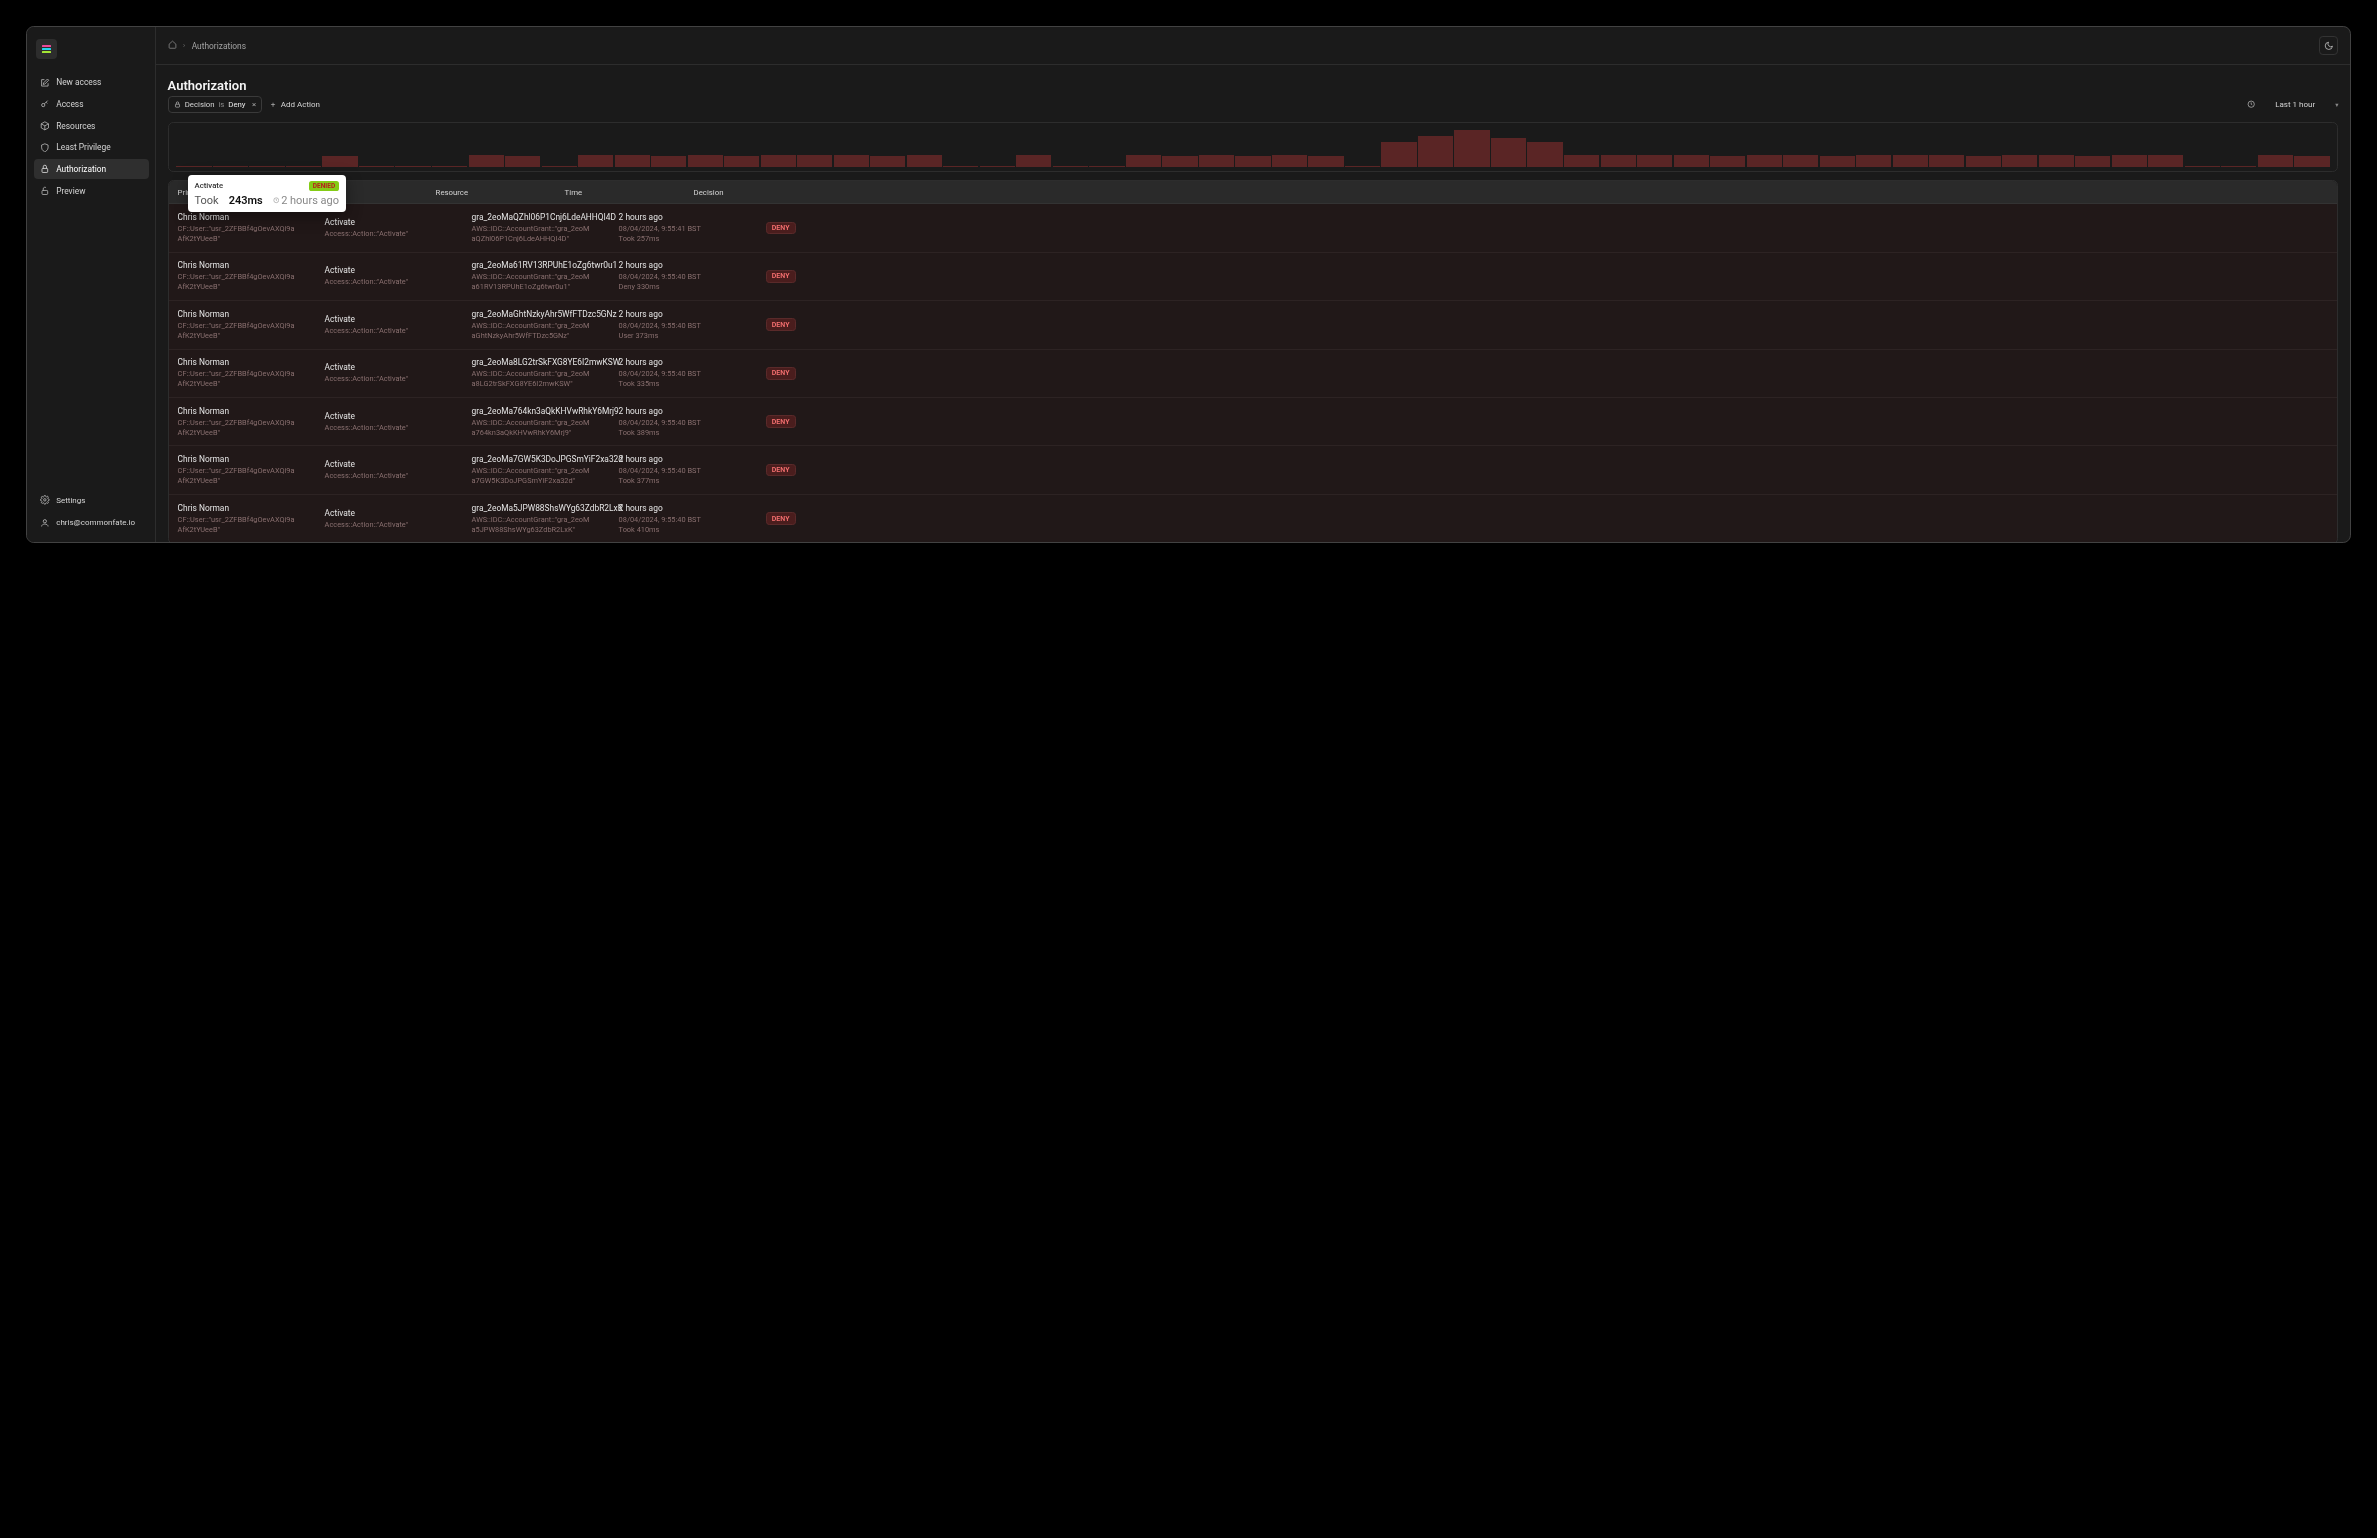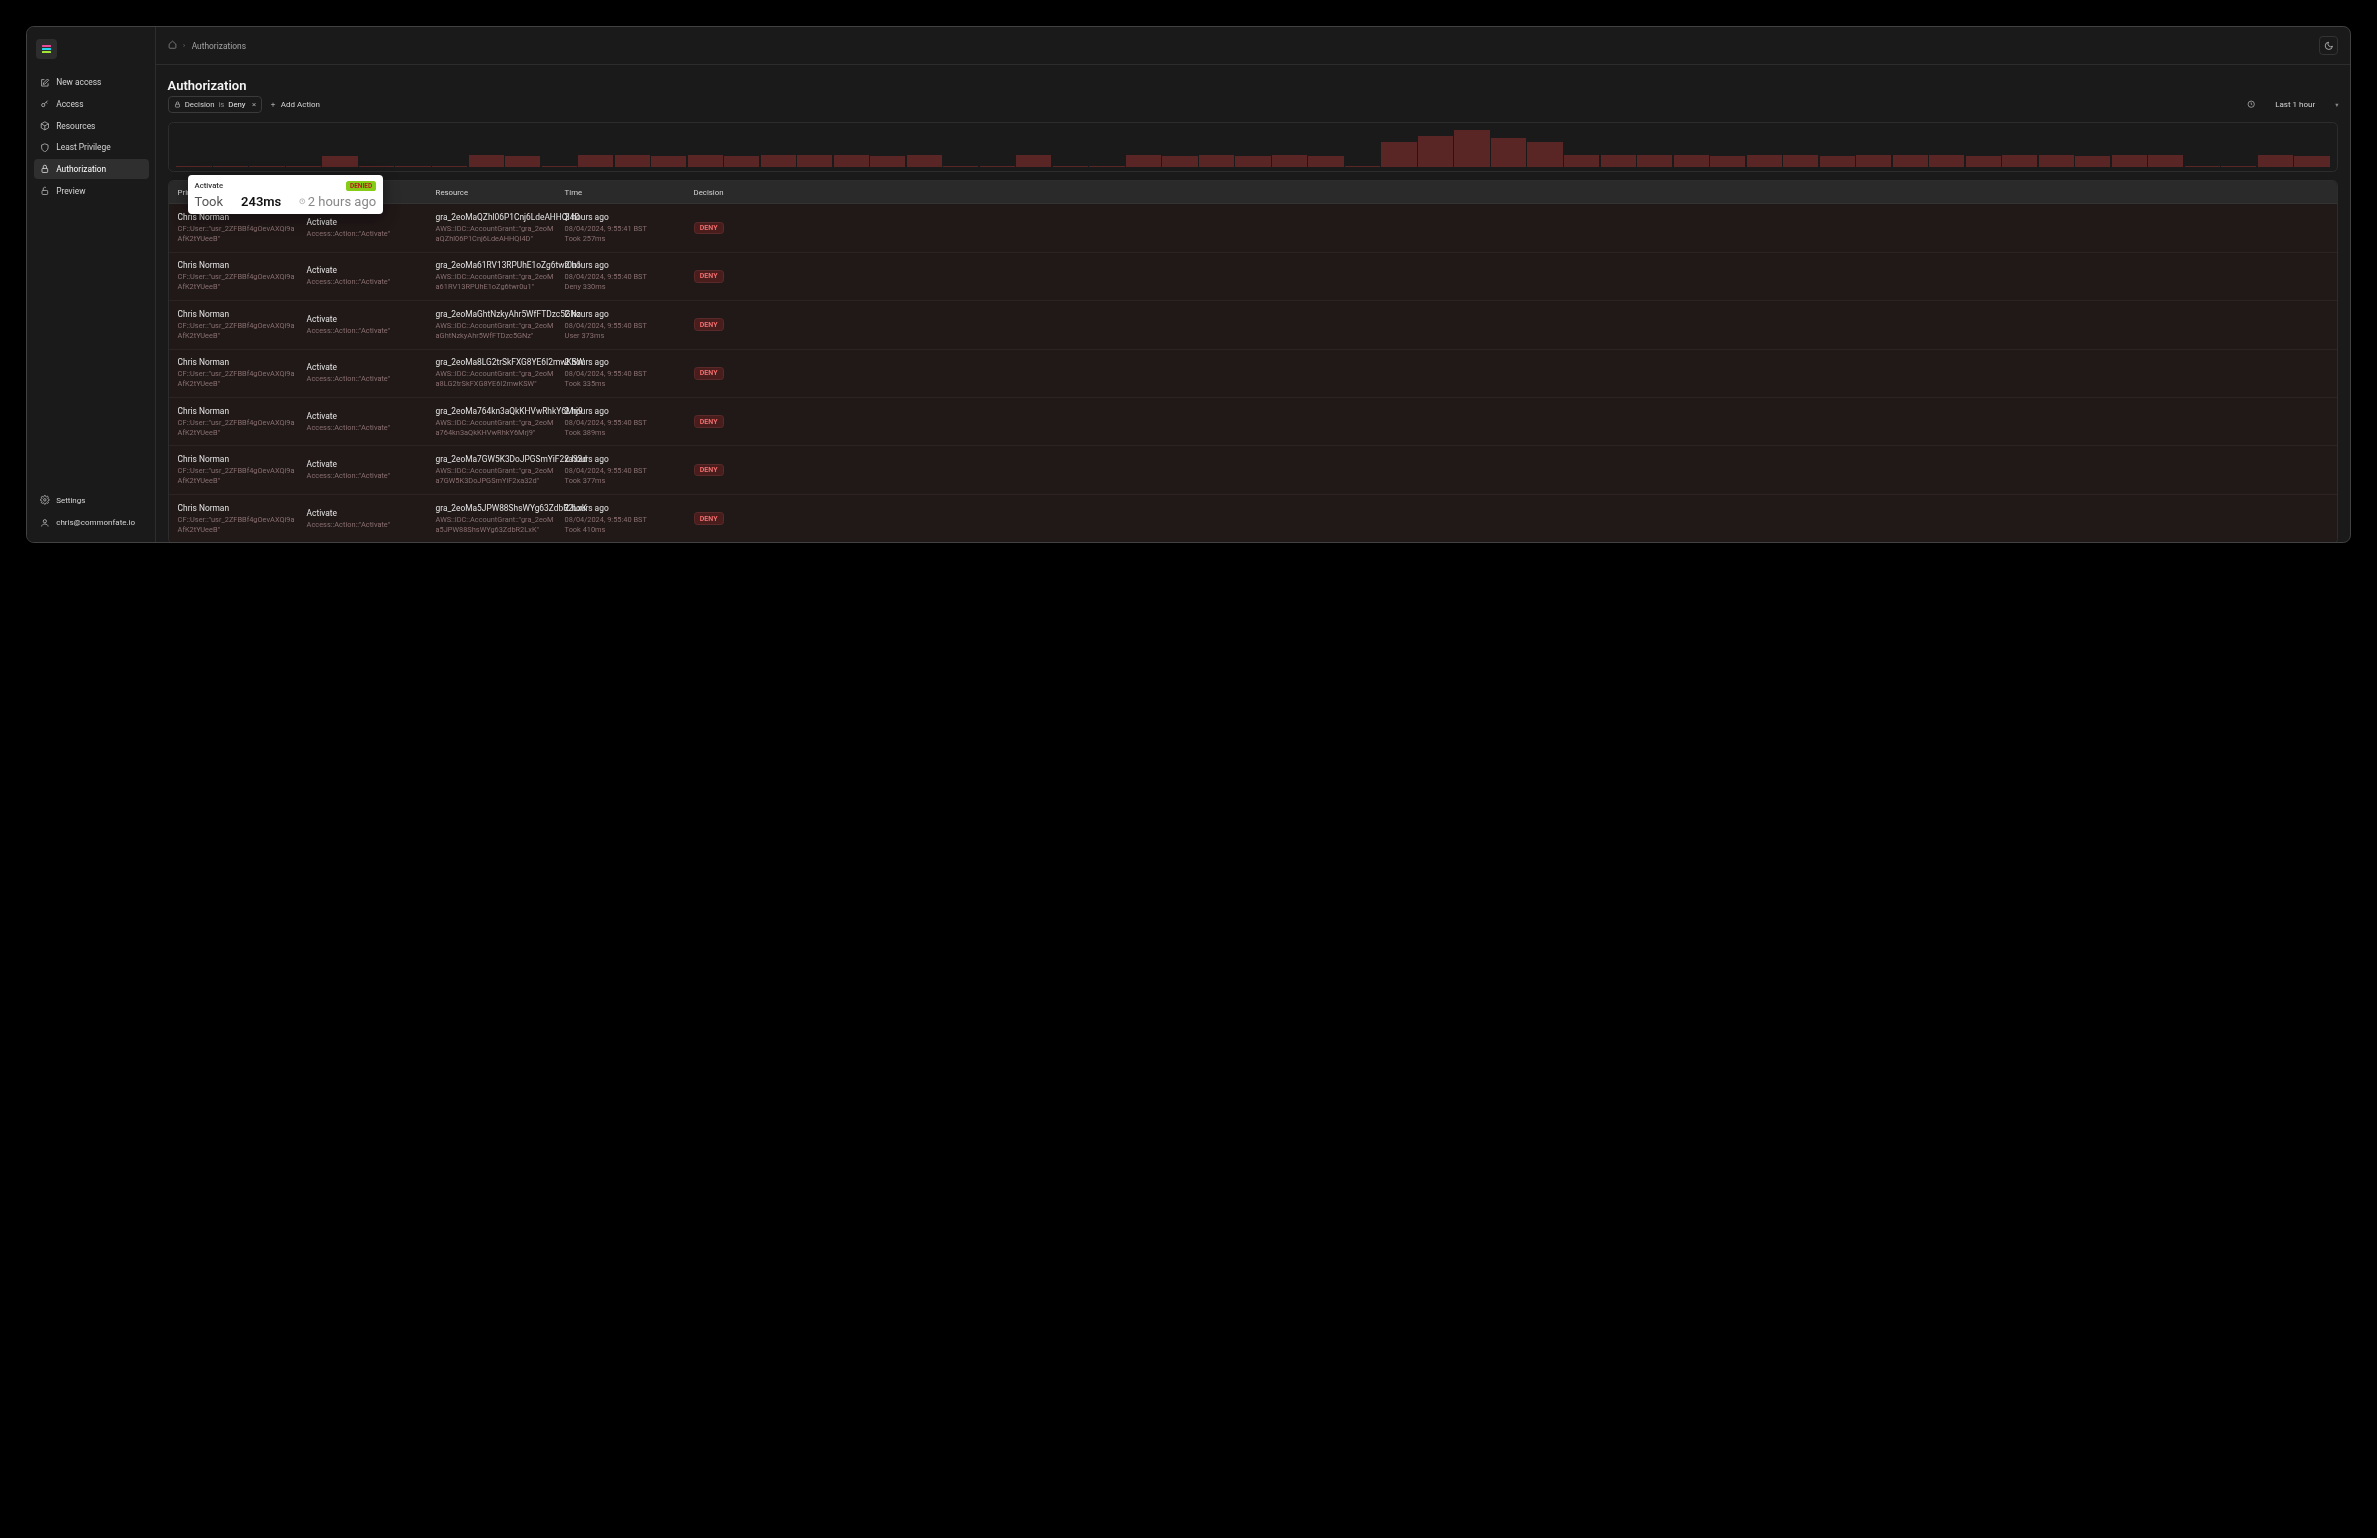--- a/index.html
+++ b/index.html
@@ -123,20 +123,21 @@
     }
     .table { border: 0.6px solid #2d2d2d; border-radius: 5.2px; overflow: hidden; background: rgba(60,24,24,0.08); }
     .thead { display: grid; grid-template-columns: 129px 129px 129px 129px 1fr; background: #2a2a2a; padding: 6.5px 9px; font-size: 7.8px; color: #d4d4d4; border-bottom: 0.6px solid #333; }
     .trow {
       display: grid;
       grid-template-columns: 129px 129px 129px 129px 1fr;
       padding: 7.8px 9px;
       border-bottom: 0.6px solid #2d2323;
       background: rgba(64,20,20,0.12);
       align-items: center;
+      gap: 18px;
     }
     .cell-primary { color: #e5e5e5; font-size: 8.4px; margin-bottom: 1.9px; }
     .cell-secondary { color: #8a7070; font-size: 7.4px; line-height: 1.35; word-break: break-all; padding-right: 9px; }
     .badge-deny {
       display: inline-block;
       background: #4a1d1d;
       color: #f87171;
       border: 0.6px solid #5a2a2a;
       border-radius: 3.2px;
       padding: 1.3px 5.2px;
@@ -160,21 +161,21 @@
     .tooltip-action { font-weight: 500; color: #333; }
     .tooltip-badge {
       background: #84cc16;
       color: #b91c1c;
       font-size: 6.5px;
       font-weight: 700;
       padding: 1.3px 3.9px;
       border-radius: 2.6px;
       margin-left: auto;
     }
-    .tooltip-row2 { display: flex; align-items: center; gap: 18px; color: #666; font-size: 13px; }
+    .tooltip-row2 { display: flex; align-items: center; gap: 10px; color: #666; font-size: 11px; }
     .tooltip-took { color: #555; }
     .tooltip-ms { color: #111; font-weight: 600; }
     .tooltip-time { color: #888; display: flex; align-items: center; gap: 1.9px; }
     .tooltip-time svg { width: 6.5px; height: 6.5px; }
   </style>
 </head>
 <body>
 
 <div class="window">
 

